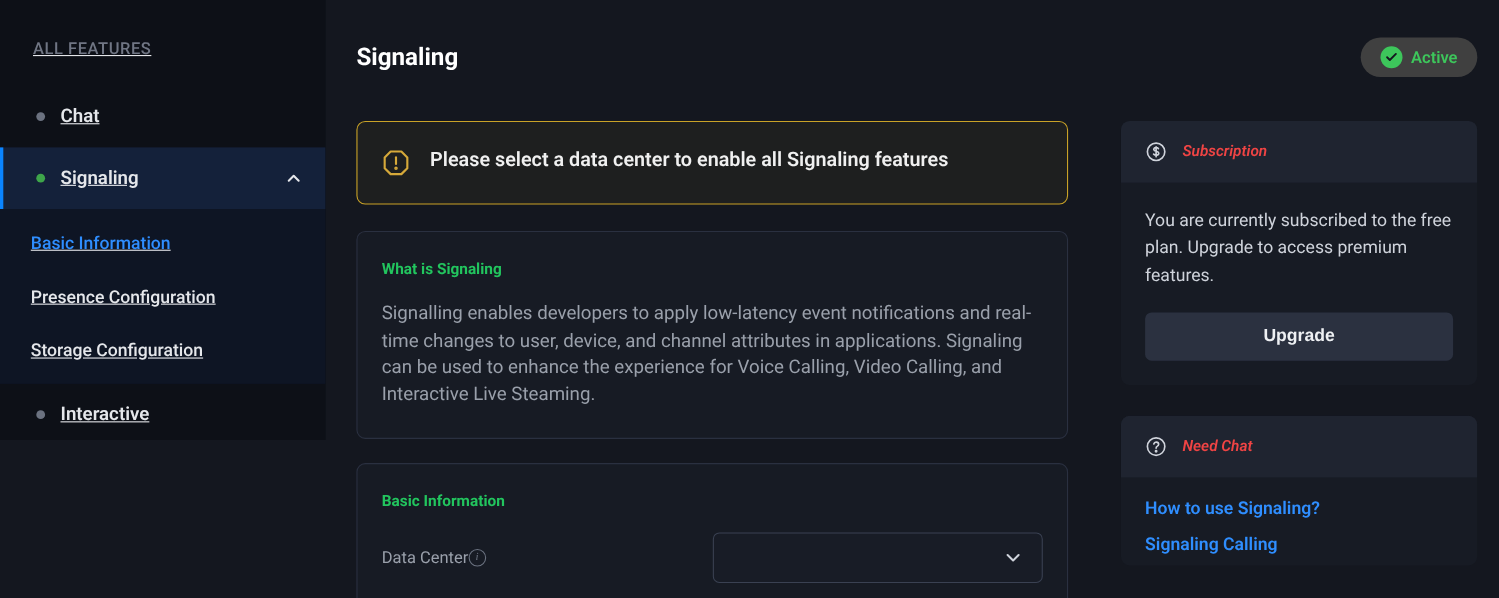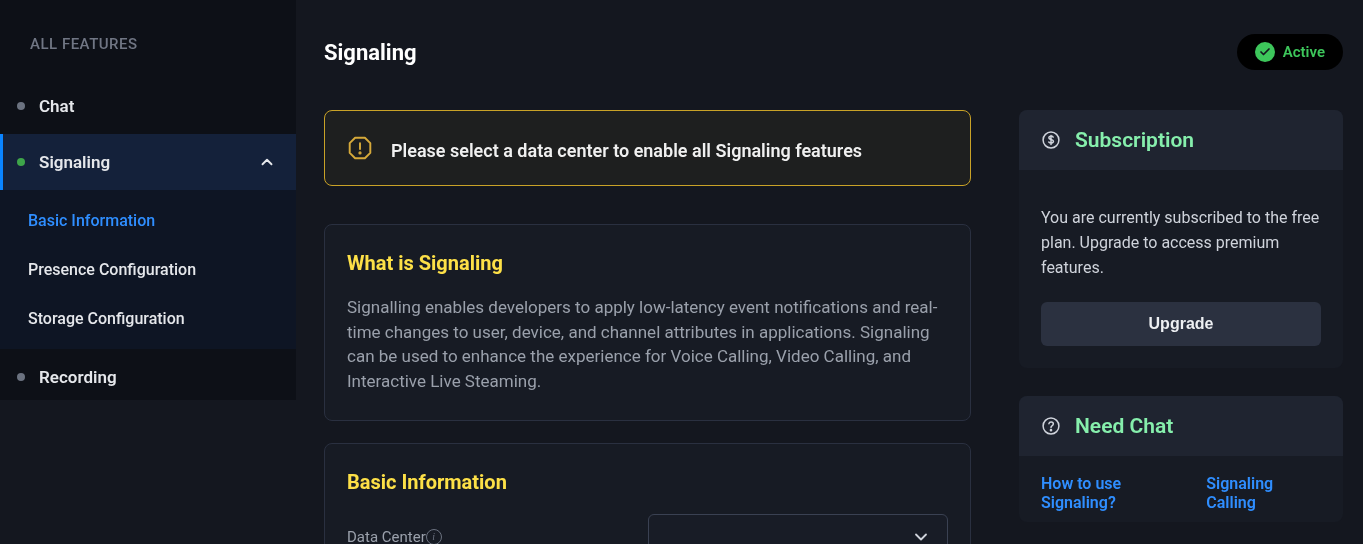--- a/index.html
+++ b/index.html
@@ -13,32 +13,33 @@
     display: flex;
   }
   
   
   .sidebar {
     width: 296px;
     background: #0d1017;
     height: 400px;
     flex-shrink: 0;
     overflow: hidden;
+    text-decoration: underline;
   }
   .sb-header {
     color: #707684;
     font-size: 15px;
     letter-spacing: 0.5px;
     padding: 35px 0 25px 30px;
     font-weight: 500;
   }
   .sb-item {
     display: flex;
     align-items: center;
-    padding: 18px 20px 18px 14px;
+    padding: 18px 20px 18px 30px;
     font-size: 17px;
     font-weight: 600;
     color: #e5e7eb;
     cursor: pointer;
     border-left: 3px solid transparent;
   }
   .sb-item .dot {
     width: 8px;
     height: 8px;
     border-radius: 50%;
@@ -88,21 +89,21 @@
   }
   .page-title {
     font-size: 22px;
     font-weight: 700;
     color: #fff;
   }
   .status-pill {
     display: flex;
     align-items: center;
     gap: 8px;
-    background: #000000;
+    background: #404040;
     border-radius: 999px;
     padding: 8px 18px;
     color: #3dc65b;
     font-size: 15px;
     font-weight: 600;
   }
   .status-pill .check {
     width: 20px;
     height: 20px;
     border-radius: 50%;
@@ -111,41 +112,41 @@
     align-items: center;
     justify-content: center;
   }
   
   .alert {
     border: 1px solid #c9a227;
     background: rgba(201,162,39,0.06);
     border-radius: 8px;
     padding: 24px 22px;
     display: flex;
-    align-items: flex-end;
+    align-items: flex-start;
     gap: 18px;
-    margin-bottom: 38px;
+    margin-bottom: 24px;
   }
   .alert .msg {
     font-size: 18px;
     font-weight: 600;
     color: #f0f0f0;
   }
   
   .card {
     border: 1px solid #2a3040;
     border-radius: 8px;
     padding: 26px 22px;
     margin-bottom: 22px;
     background: #171b24;
   }
   .card h2 {
-    font-size: 20px;
+    font-size: 14px;
     font-weight: 700;
-    color: #fde047;
+    color: #22c55e;
     margin-bottom: 20px;
   }
   .card p {
     color: #9aa0ab;
     font-size: 17px;
     line-height: 1.45;
   }
   
   .field-row {
     display: flex;
@@ -192,48 +193,49 @@
     overflow: hidden;
     margin-bottom: 28px;
     background: #171b24;
   }
   .panel-head {
     background: #1f2430;
     padding: 18px 22px;
     display: flex;
     align-items: center;
     gap: 14px;
-    font-size: 21px;
-    font-weight: 600;
-    color: #86efac;
+    font-size: 14px;
+    font-weight: 600;
+    color: #ef4444;
+    font-style: italic;
   }
   .panel-body {
     padding: 22px;
   }
   .panel-body p {
     color: #cfd3db;
     font-size: 16px;
     line-height: 1.55;
     margin-bottom: 22px;
-    margin-top: 14px;
   }
   .btn-upgrade {
     width: 100%;
     background: #2b3140;
     border: none;
     border-radius: 6px;
     padding: 13px 0;
     color: #eef0f3;
     font-size: 16px;
     font-weight: 600;
     cursor: pointer;
   }
   .panel .links {
     padding: 18px 22px 10px;
     display: flex;
+    flex-direction: column;
     gap: 14px;
   }
   .panel .links a {
     color: #2f8eff;
     text-decoration: none;
     font-size: 16px;
     font-weight: 600;
     cursor: pointer;
   }
 
@@ -261,21 +263,21 @@
   </div>
 
   <div class="sb-sublist">
     <div class="sb-sub active">Basic Information</div>
     <div class="sb-sub">Presence Configuration</div>
     <div class="sb-sub">Storage Configuration</div>
   </div>
 
   <div class="sb-item">
     <span class="dot"></span>
-    <span class="label">Recording</span>
+    <span class="label">Interactive</span>
   </div>
 
   <div class="sb-item">
     <span class="dot green"></span>
     <span class="label">Cloud Recording</span>
   </div>
 </div>
 
 <div class="main">
   <div style="display:flex;flex-direction:column;width:100%;">

